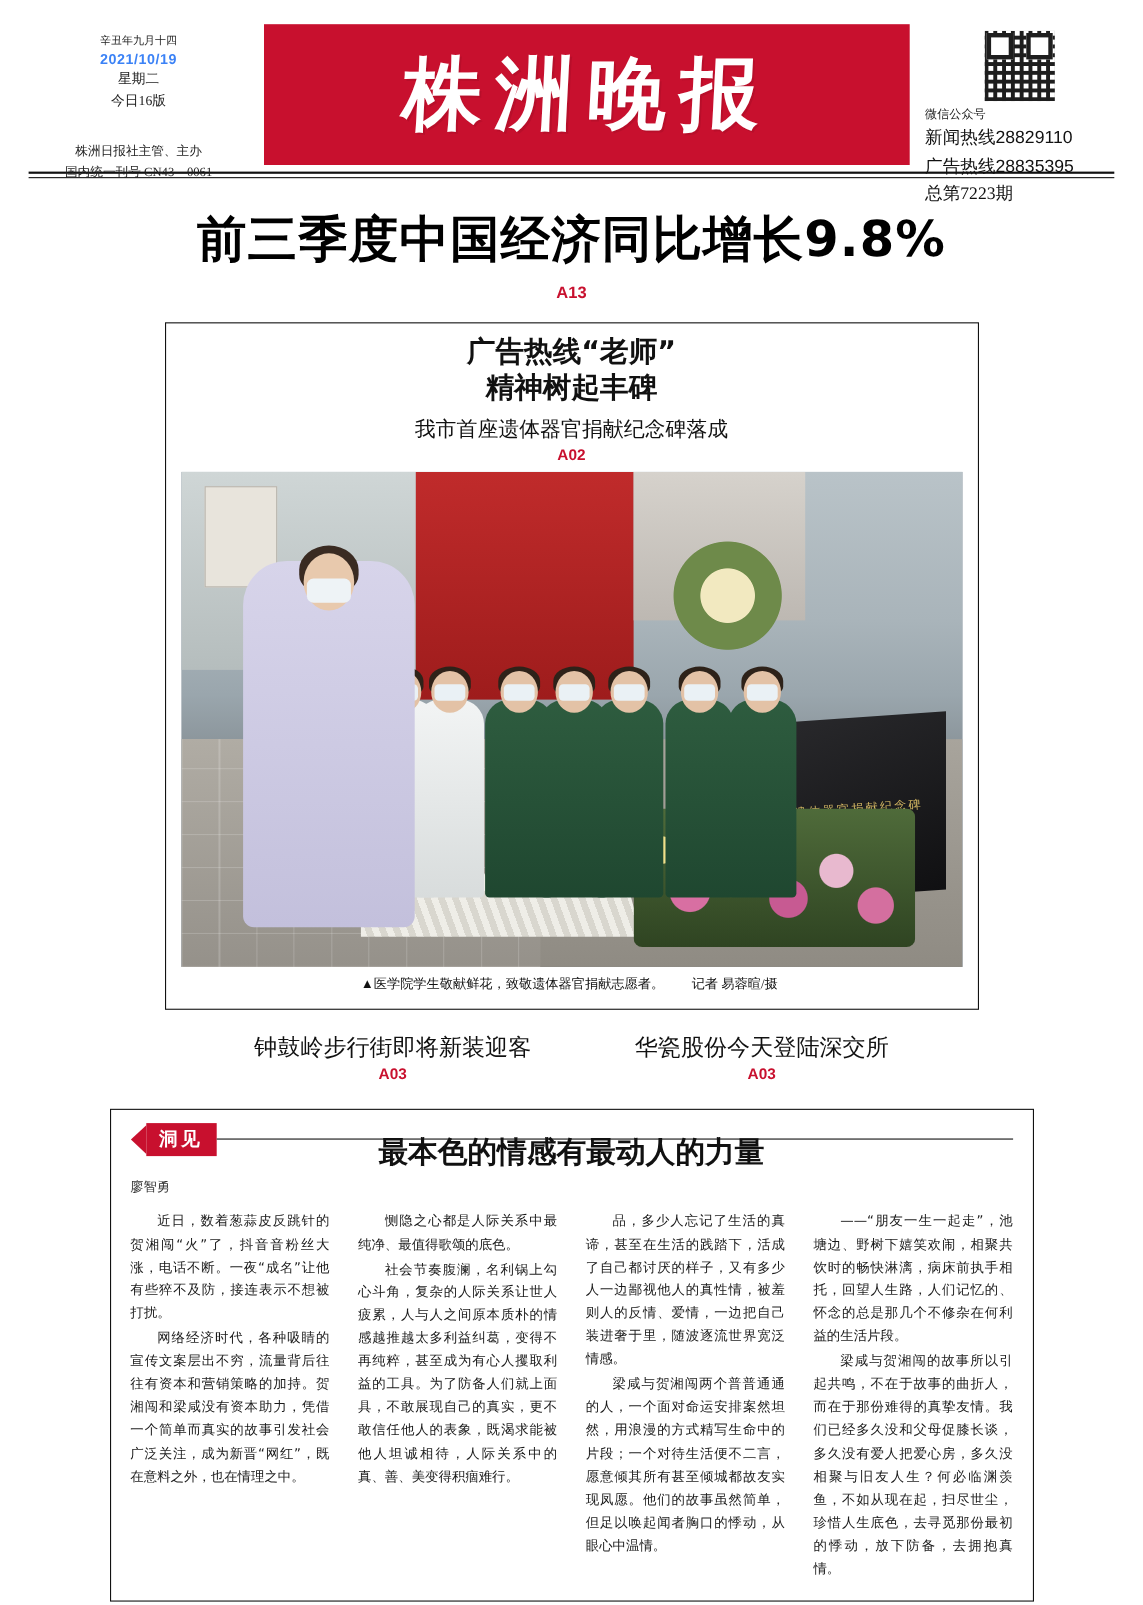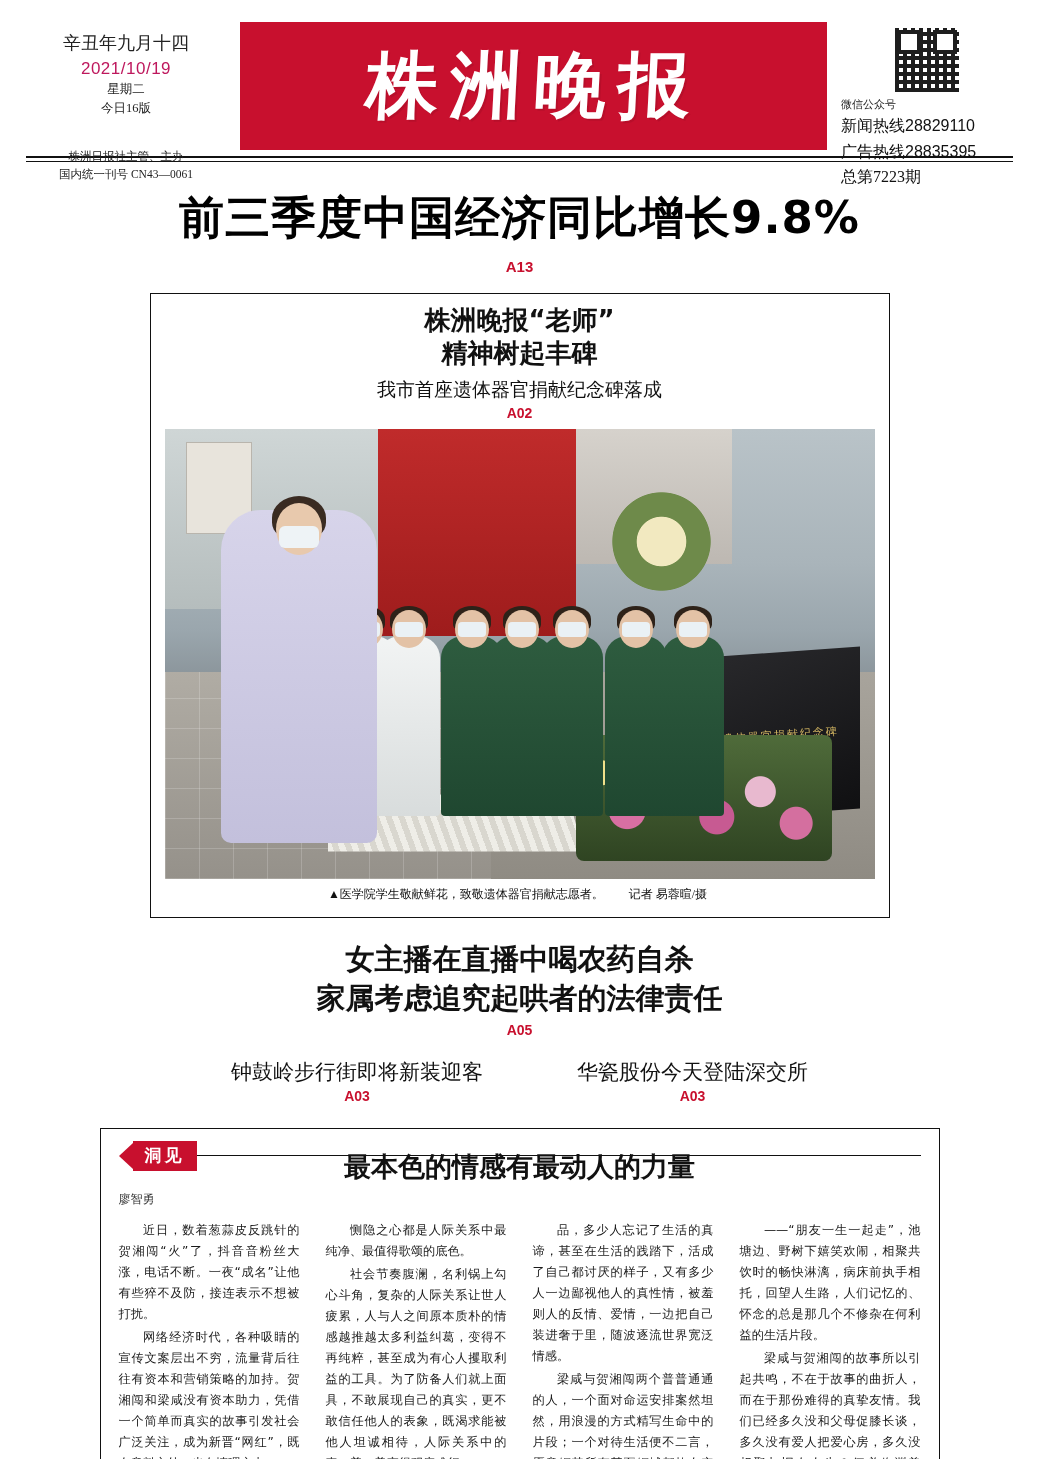--- a/index.html
+++ b/index.html
@@ -31,25 +31,25 @@
     height: 128px;
   }
   .masthead-left {
     width: 200px;
     text-align: center;
     font-size: 12px;
     line-height: 1.55;
     color: #222;
     padding-top: 8px;
   }
-  .masthead-left .lunar { font-size: 18px; color: #222; }
+  .masthead-left .lunar { font-size: 10px; color: #222; }
   .masthead-left .date {
-    color: #be185d;
-    font-size: 17px;
-    font-weight: normal;
+    color: #3b82f6;
+    font-size: 13px;
+    font-weight: bold;
     letter-spacing: .5px;
     line-height: 1.3;
     font-family: "Liberation Sans", sans-serif;
   }
   .masthead-left .weekday { font-size: 12.5px; }
   .masthead-left .issue { font-size: 12.5px; }
   .masthead-left .publisher {
     margin-top: 28px;
     font-size: 11.5px;
     line-height: 1.6;
@@ -430,21 +430,21 @@
   </div>
 
   <div class="rule-double"></div>
 
   <div class="lead">
     <div class="lead-title">前三季度中国经济同比增长9.8%</div>
     <div class="lead-ref">A13</div>
   </div>
 
   <div class="photo-block">
-    <div class="photo-head-1">株洲晚报“老师”</div>
+    <div class="photo-head-1">广告热线“老师”</div>
     <div class="photo-head-2">精神树起丰碑</div>
     <div class="photo-sub">我市首座遗体器官捐献纪念碑落成</div>
     <div class="photo-ref">A02</div>
 
     <div class="photo">
       <div class="ph-sky"></div>
       <div class="ph-wall"></div>
       <div class="ph-poster"></div>
       <div class="ph-banner"></div>
       <div class="ph-banner2"></div>
@@ -498,25 +498,20 @@
         <div class="p-mask"></div>
       </div>
     </div>
 
     <div class="photo-caption">
       <span>▲医学院学生敬献鲜花，致敬遗体器官捐献志愿者。</span>
       <span class="credit">记者 易蓉暄/摄</span>
     </div>
   </div>
 
-  <div class="second">
-    <div class="second-line">女主播在直播中喝农药自杀</div>
-    <div class="second-line">家属考虑追究起哄者的法律责任</div>
-    <div class="second-ref">A05</div>
-  </div>
 
   <div class="briefs">
     <div>
       <div class="brief-title">钟鼓岭步行街即将新装迎客</div>
       <div class="brief-ref">A03</div>
     </div>
     <div>
       <div class="brief-title">华瓷股份今天登陆深交所</div>
       <div class="brief-ref">A03</div>
     </div>

